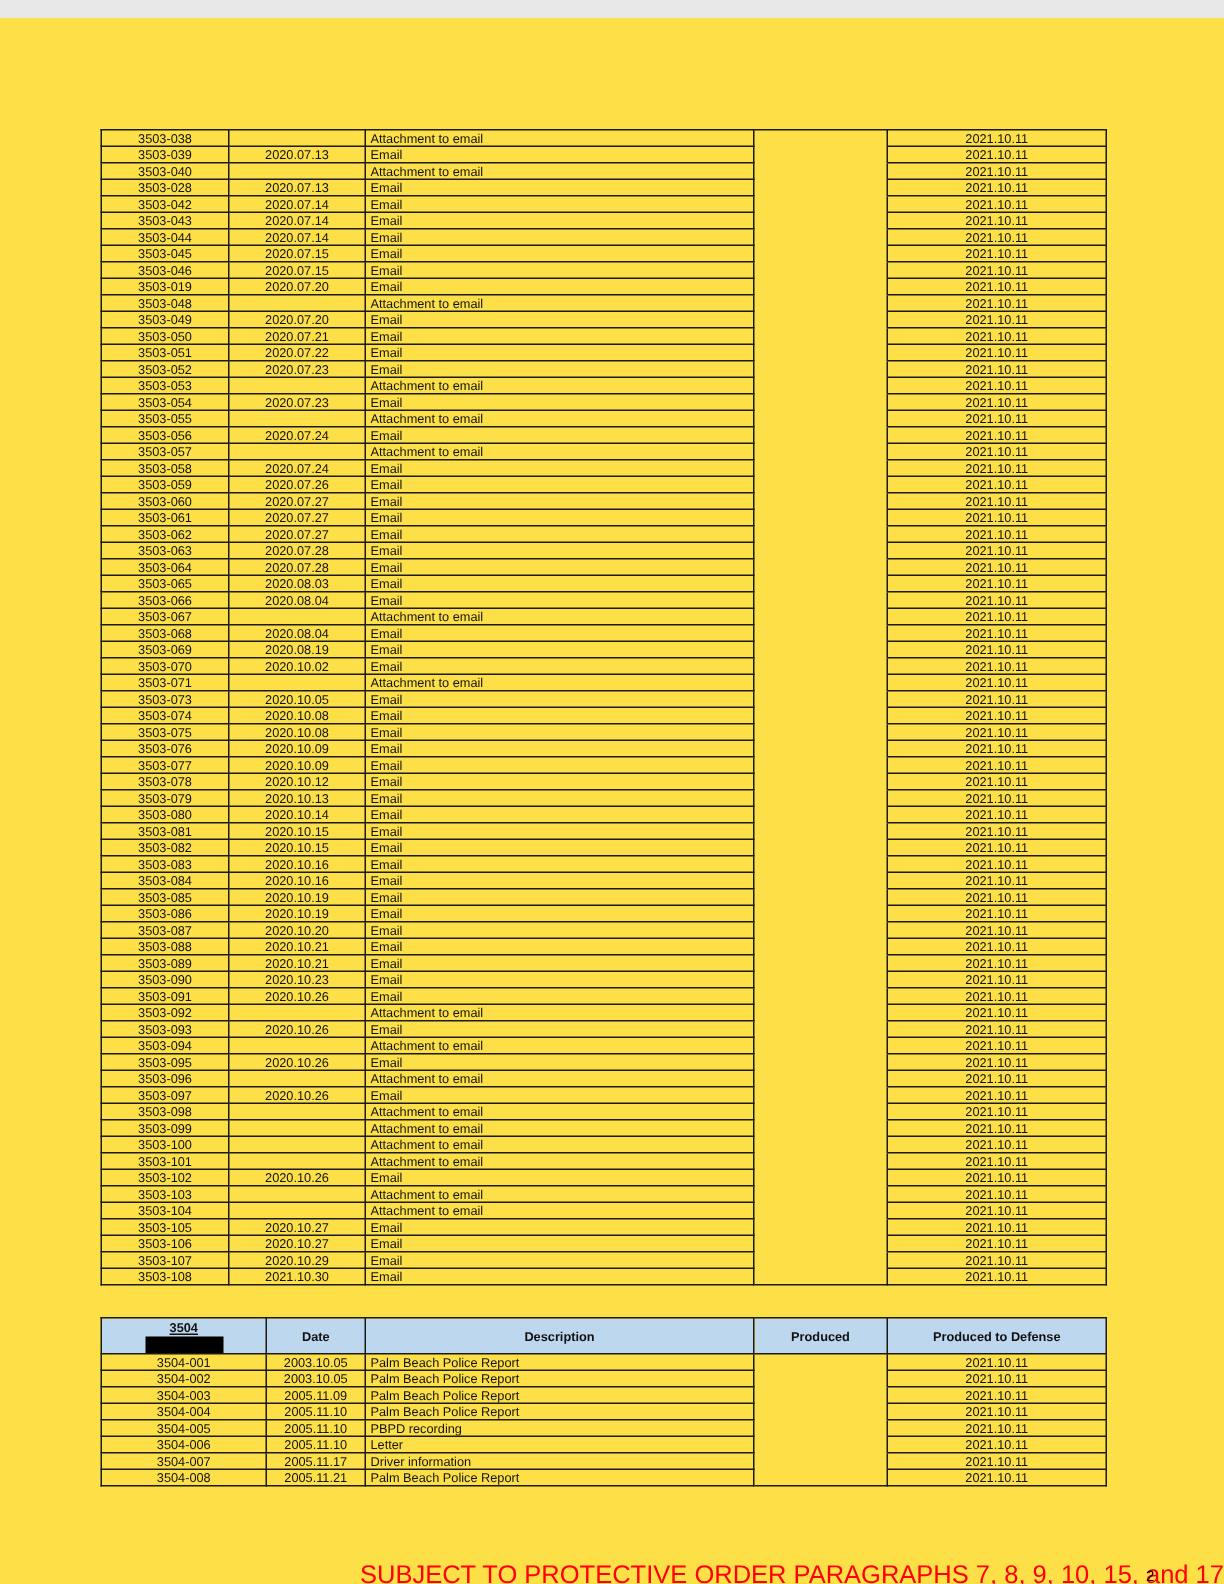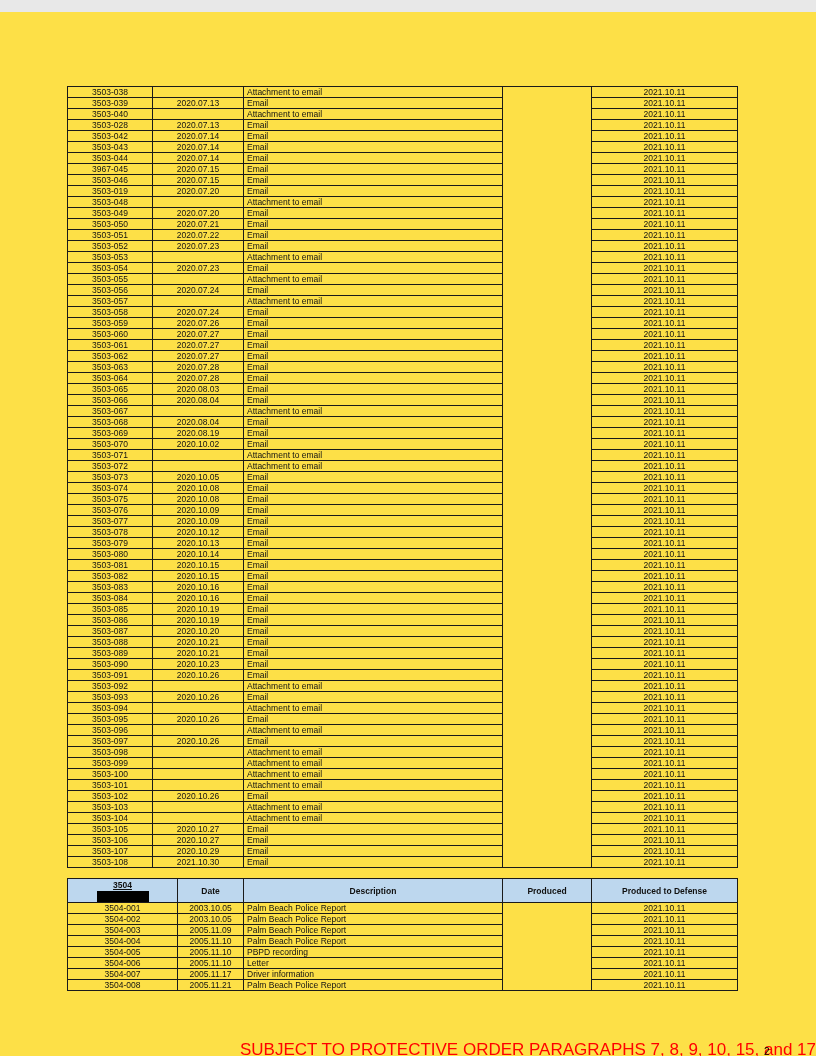--- a/index.html
+++ b/index.html
@@ -128,21 +128,21 @@
           <td class="c-prod">2021.10.11</td>
         </tr>
         <tr>
           <td class="c-id">3503-044</td>
           <td class="c-date">2020.07.14</td>
           <td class="c-desc">Email</td>
           <td class="c-att"></td>
           <td class="c-prod">2021.10.11</td>
         </tr>
         <tr>
-          <td class="c-id">3967-045</td>
+          <td class="c-id">3503-045</td>
           <td class="c-date">2020.07.15</td>
           <td class="c-desc">Email</td>
           <td class="c-att"></td>
           <td class="c-prod">2021.10.11</td>
         </tr>
         <tr>
           <td class="c-id">3503-046</td>
           <td class="c-date">2020.07.15</td>
           <td class="c-desc">Email</td>
           <td class="c-att"></td>
@@ -311,27 +311,20 @@
         </tr>
         <tr>
           <td class="c-id">3503-070</td>
           <td class="c-date">2020.10.02</td>
           <td class="c-desc">Email</td>
           <td class="c-att"></td>
           <td class="c-prod">2021.10.11</td>
         </tr>
         <tr>
           <td class="c-id">3503-071</td>
-          <td class="c-date"></td>
-          <td class="c-desc">Attachment to email</td>
-          <td class="c-att"></td>
-          <td class="c-prod">2021.10.11</td>
-        </tr>
-        <tr>
-          <td class="c-id">3503-072</td>
           <td class="c-date"></td>
           <td class="c-desc">Attachment to email</td>
           <td class="c-att"></td>
           <td class="c-prod">2021.10.11</td>
         </tr>
         <tr>
           <td class="c-id">3503-073</td>
           <td class="c-date">2020.10.05</td>
           <td class="c-desc">Email</td>
           <td class="c-att"></td>

